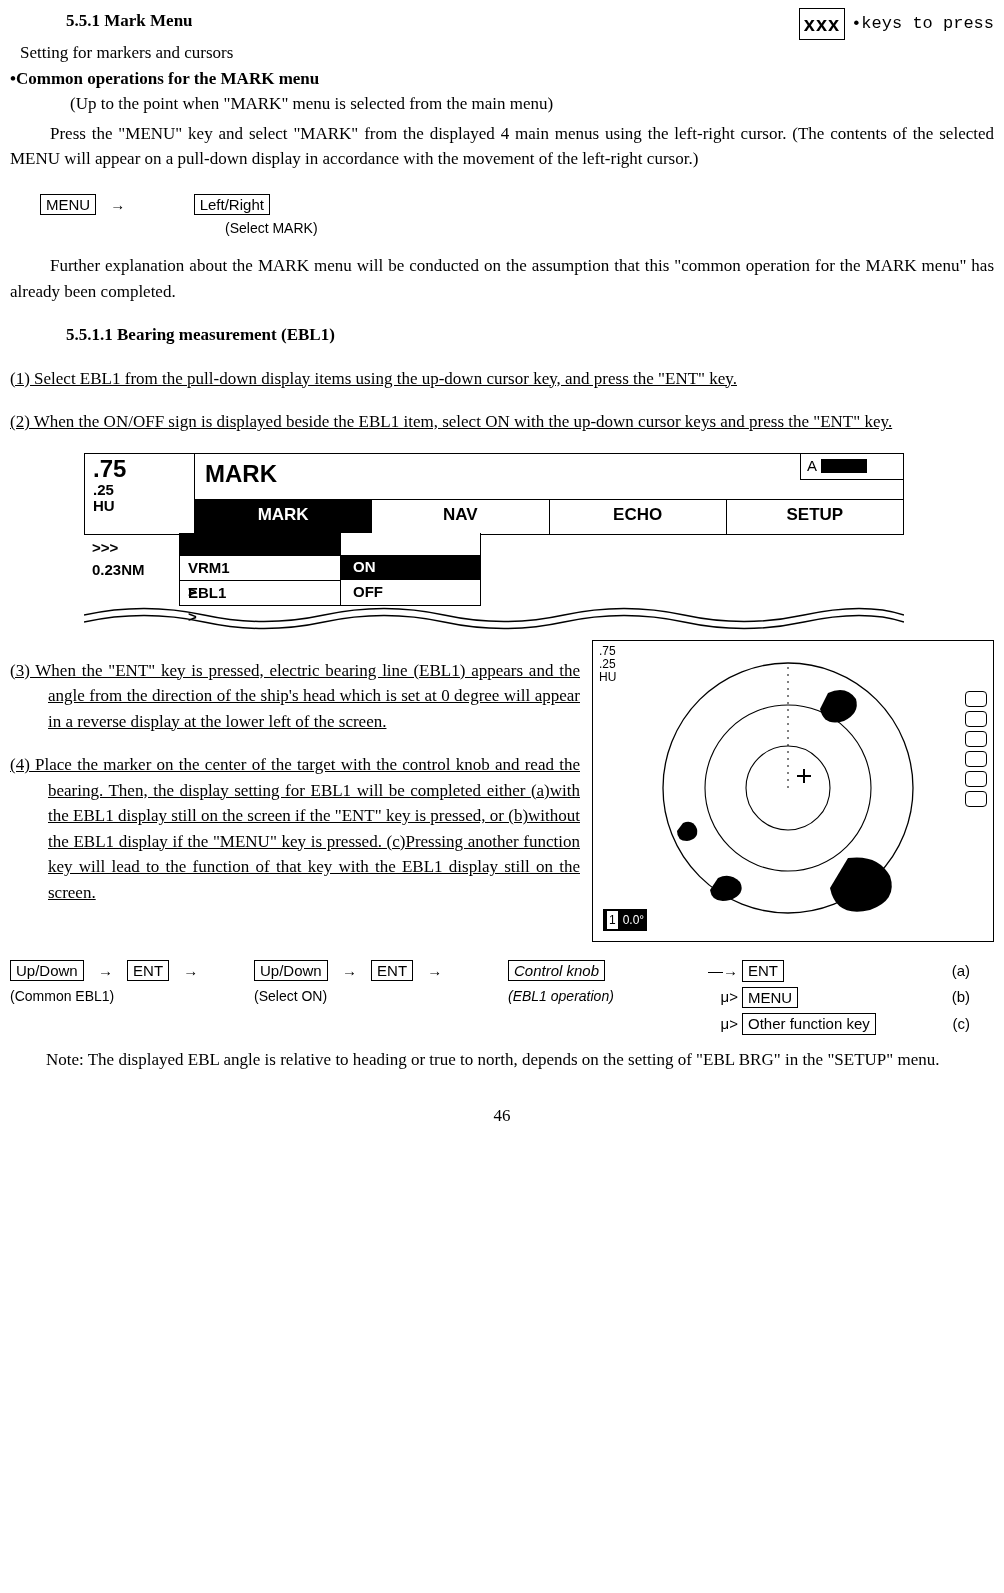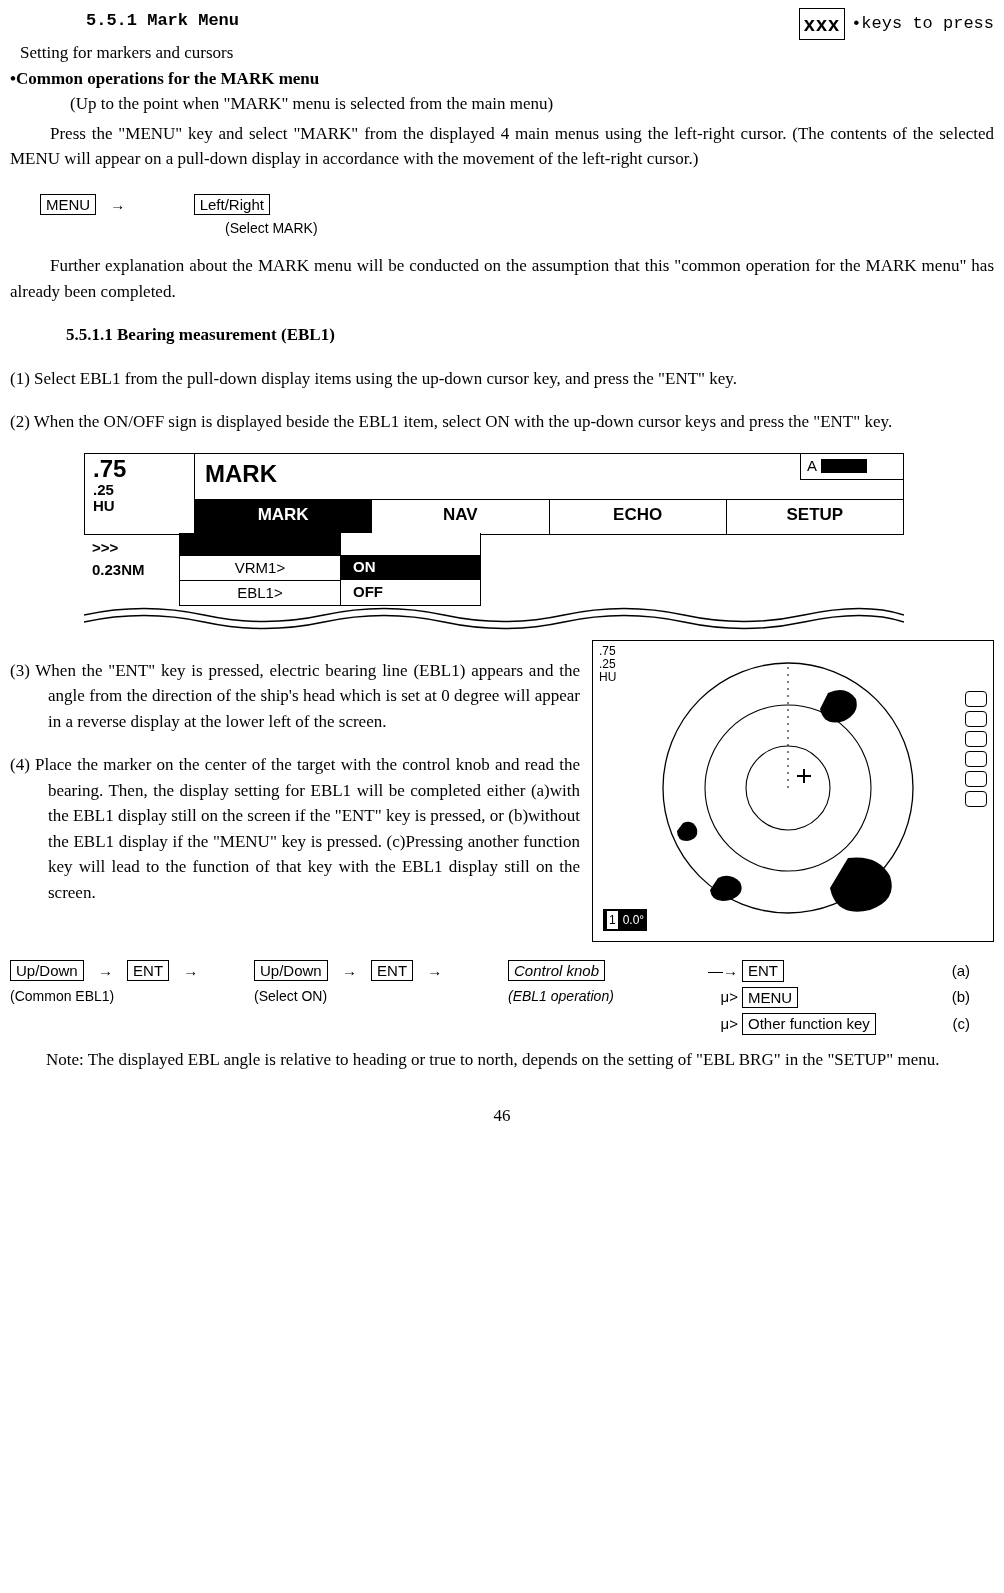--- a/index.html
+++ b/index.html
@@ -19,21 +19,21 @@
     padding: 0 5px;
     font-family: Arial, Helvetica, sans-serif;
     font-size: 15px;
     line-height: 1.3;
   }
   .header-row { display: flex; align-items: flex-start; }
   .legend { margin-left: auto; display: flex; align-items: center; gap: 6px;}
   .legend .xxxbox { border:1.5px solid #000; padding: 0 4px; font-weight: bold; font-family: Arial, sans-serif; font-size:20px; letter-spacing:1px;}
   .para { text-align: justify; margin: 4px 0; }
   .indent1 { margin-left: 60px; }
-  .hang { padding-left: 38px; text-indent: -38px; text-align: justify; margin: 18px 0;}
+  .hang { padding-left: 38px; text-indent: -38px; text-align: justify; margin: 18px 0; text-decoration: underline;}
   .keyseq { margin-left: 30px; font-family: Arial, sans-serif; font-size:15px; }
   .keyseq .sub { font-family: Arial, sans-serif; font-size:14px; margin-left: 185px; margin-top:2px;}
   .arrow { font-family: Arial,sans-serif; padding: 0 10px;}
 
   
   .diag1 {
     margin: 10px 0 10px 74px;
     width: 820px;
     position: relative;
     font-family: Arial, Helvetica, sans-serif;
@@ -90,23 +90,24 @@
   .d1-dropdown {
     position:absolute; left:95px; top:80px; width:300px;
     border:1.5px solid #000; border-top:none;
     background:#fff;
   }
   .d1-ddrow { display:flex; }
   .d1-dditems {
     border-right:1.5px solid #000; width:160px;
   }
   .d1-item {
-    height:24px; line-height:24px; padding:0 8px; font-size:15px; font-weight:normal;
-    display:flex; justify-content:center;
+    height:24px; line-height:24px; padding:0 8px; font-size:15px; font-weight:bold;
+    display:flex; justify-content:flex-start;
     border-top:1.5px solid #000;
+    flex-direction:column;
   }
   .d1-blackbar { height:22px; background:#000;}
   .d1-item:first-child { border-top:none;}
   .d1-onoff { flex:1; }
   .d1-onoff .opt {
     height:24px; line-height:24px; padding:0 12px; font-size:15px; font-weight:bold;
     border-bottom:1.5px solid #000;
   }
   .d1-onoff .opt.sel { background:#000; color:#fff;}
   .d1-onoff .opt:last-child { border-bottom:none;}
@@ -151,21 +152,21 @@
   .seqrows .optline { display:flex; align-items:center;}
   .seqrows .optline .lead { width:36px; text-align:right; padding-right:4px;}
 
   .pagenum { text-align:center; margin-top:30px; font-size:17px;}
   .note { margin: 12px 0 0 36px; padding-left:56px; text-indent:-56px; text-align:justify;}
 </style>
 </head>
 <body>
 
 <div class="header-row">
-  <div class="bold" style="margin-left:76px;font-family:Liberation Mono, monospace;">5.5.1 Mark Menu</div>
+  <div class="bold" style="margin-left:56px;">5.5.1 Mark Menu</div>
   <div class="legend">
     <span class="xxxbox">xxx</span>
     <span class="mono">•keys to press</span>
   </div>
 </div>
 
 <div style="margin-left:10px;">Setting for markers and cursors</div>
 
 <div class="bold">•Common operations for the MARK menu</div>
 

